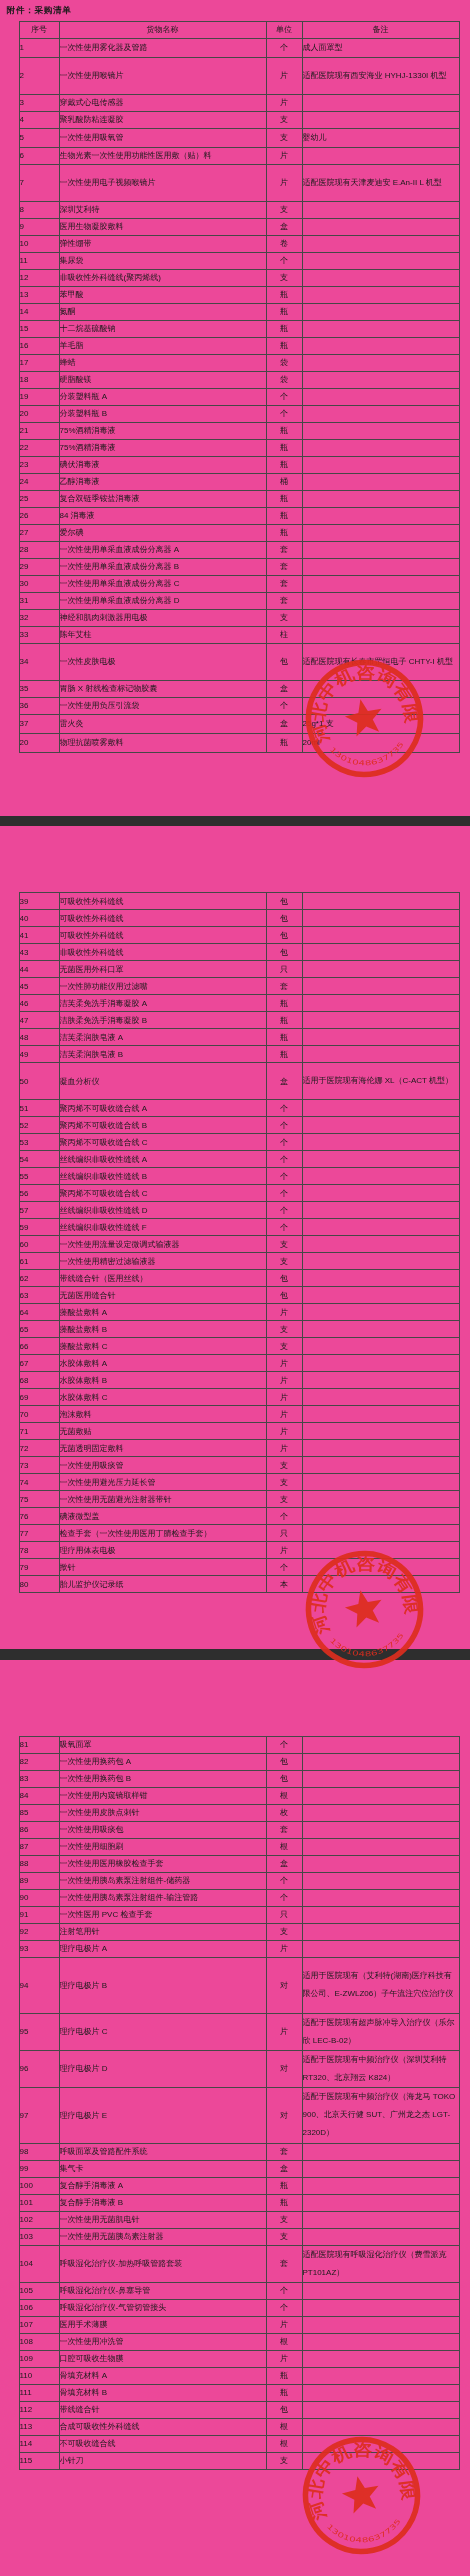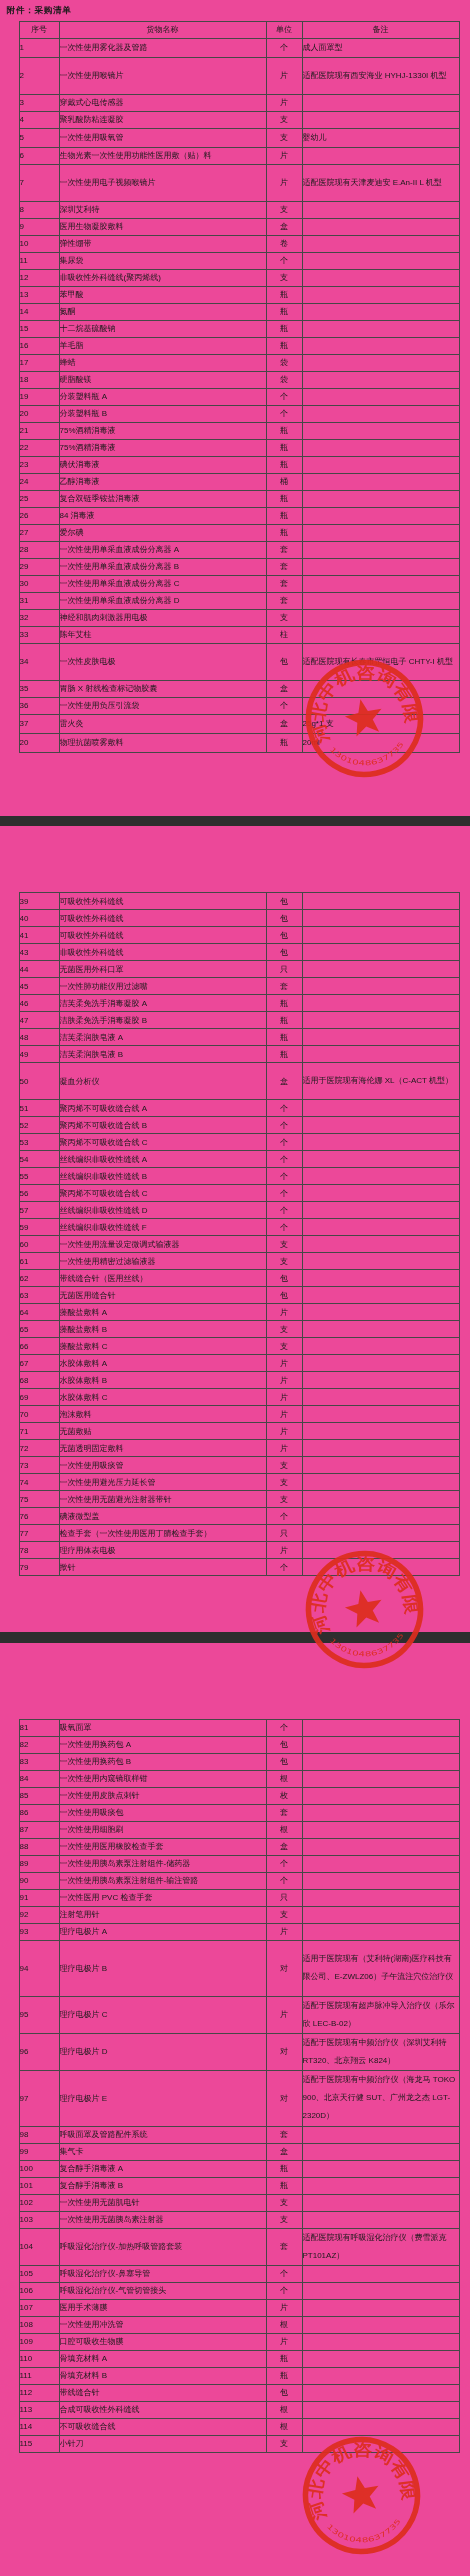--- a/index.html
+++ b/index.html
@@ -551,20 +551,26 @@
           <td class="c-name">理疗用体表电极</td>
           <td class="c-unit">片</td>
           <td class="c-note"></td>
         </tr>
         <tr>
           <td class="c-no">79</td>
           <td class="c-name">揿针</td>
           <td class="c-unit">个</td>
           <td class="c-note"></td>
         </tr>
+        <tr>
+          <td class="c-no">80</td>
+          <td class="c-name">胎儿监护仪记录纸</td>
+          <td class="c-unit">本</td>
+          <td class="c-note"></td>
+        </tr>
       </tbody>
   </table>
 
   <div class="spacer-c"></div>
   <div class="bar"></div>
   <div class="spacer-d"></div>
 
   <table class="list">
     <colgroup>
         <col style="width:40px">

